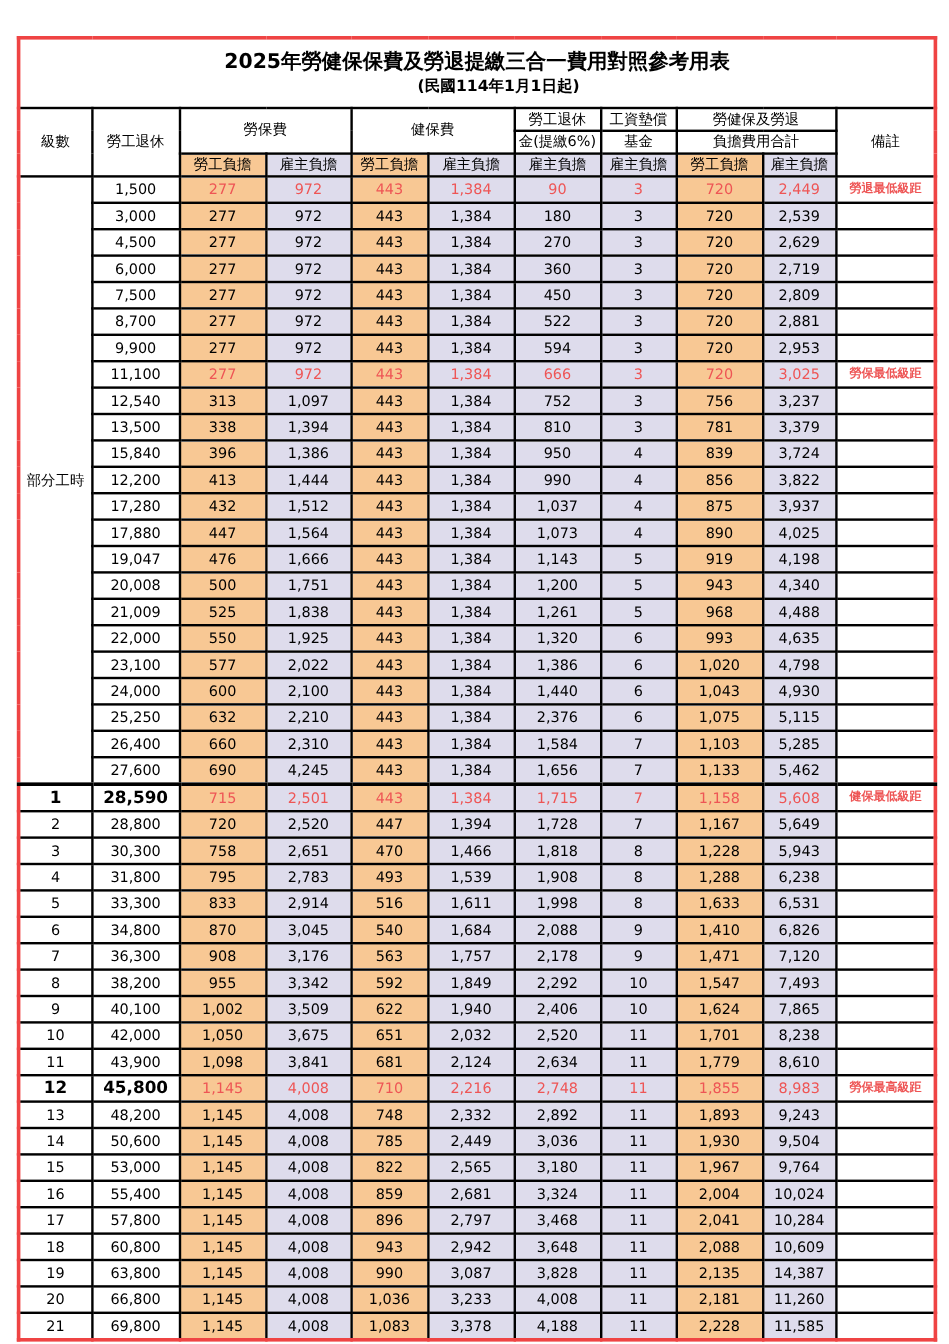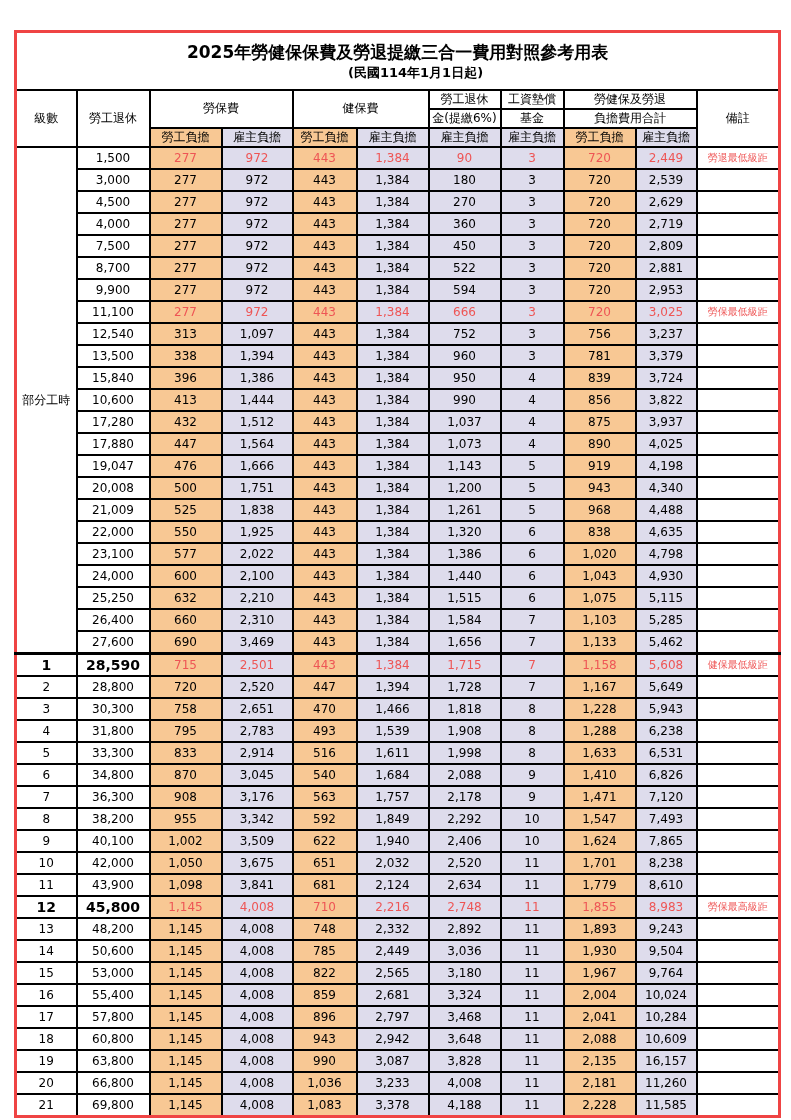--- a/index.html
+++ b/index.html
@@ -20,21 +20,21 @@
     font-weight:normal;color:#000;
   }
   .title-cell{height:56px;background:#fff;}
   .title-line{font-size:17px;font-weight:bold;line-height:1.5;}
   .subtitle-line{font-size:13px;font-weight:bold;line-height:1.3;padding-left:36px;}
   thead th{font-size:12px;height:17px;line-height:1.15;background:#fff;}
   tbody td{font-size:12px;height:20px;line-height:1;}
   .emp{background:var(--emp-bg,#F8C894);}
   .er{background:var(--er-bg,#DEDCEC);}
   .level-cell,.bracket-cell,.note-cell{background:#fff;}
-  .note-cell{font-size:10px;font-weight:normal;color:var(--hl-color,#EE5555);}
+  .note-cell{font-size:10px;font-weight:bold;color:var(--hl-color,#EE5555);}
   .hl-row td.emp,.hl-row td.er{color:var(--hl-color,#EE5555);}
   .bold-row .level-cell,.bold-row .bracket-cell{font-weight:bold;font-size:14px;}
   .section-top td{border-top:3px solid #000;}
   .part-time{font-size:12px;}
 </style>
 </head>
 <body>
 
 <div class="sheet">
   <table>
@@ -116,21 +116,21 @@
           <td class="er">972</td>
           <td class="emp">443</td>
           <td class="er">1,384</td>
           <td class="er">270</td>
           <td class="er">3</td>
           <td class="emp">720</td>
           <td class="er">2,629</td>
           <td class="note-cell"></td>
         </tr>
         <tr>
-          <td class="bracket-cell">4,000</td>
+          <td class="bracket-cell">6,000</td>
           <td class="emp">277</td>
           <td class="er">972</td>
           <td class="emp">443</td>
           <td class="er">1,384</td>
           <td class="er">360</td>
           <td class="er">3</td>
           <td class="emp">720</td>
           <td class="er">2,719</td>
           <td class="note-cell"></td>
         </tr>
@@ -193,40 +193,40 @@
           <td class="emp">756</td>
           <td class="er">3,237</td>
           <td class="note-cell"></td>
         </tr>
         <tr>
           <td class="bracket-cell">13,500</td>
           <td class="emp">338</td>
           <td class="er">1,394</td>
           <td class="emp">443</td>
           <td class="er">1,384</td>
-          <td class="er">960</td>
+          <td class="er">810</td>
           <td class="er">3</td>
           <td class="emp">781</td>
           <td class="er">3,379</td>
           <td class="note-cell"></td>
         </tr>
         <tr>
           <td class="bracket-cell">15,840</td>
           <td class="emp">396</td>
           <td class="er">1,386</td>
           <td class="emp">443</td>
           <td class="er">1,384</td>
           <td class="er">950</td>
           <td class="er">4</td>
           <td class="emp">839</td>
           <td class="er">3,724</td>
           <td class="note-cell"></td>
         </tr>
         <tr>
-          <td class="bracket-cell">10,600</td>
+          <td class="bracket-cell">12,200</td>
           <td class="emp">413</td>
           <td class="er">1,444</td>
           <td class="emp">443</td>
           <td class="er">1,384</td>
           <td class="er">990</td>
           <td class="er">4</td>
           <td class="emp">856</td>
           <td class="er">3,822</td>
           <td class="note-cell"></td>
         </tr>
@@ -291,21 +291,21 @@
           <td class="note-cell"></td>
         </tr>
         <tr>
           <td class="bracket-cell">22,000</td>
           <td class="emp">550</td>
           <td class="er">1,925</td>
           <td class="emp">443</td>
           <td class="er">1,384</td>
           <td class="er">1,320</td>
           <td class="er">6</td>
-          <td class="emp">838</td>
+          <td class="emp">993</td>
           <td class="er">4,635</td>
           <td class="note-cell"></td>
         </tr>
         <tr>
           <td class="bracket-cell">23,100</td>
           <td class="emp">577</td>
           <td class="er">2,022</td>
           <td class="emp">443</td>
           <td class="er">1,384</td>
           <td class="er">1,386</td>
@@ -325,42 +325,42 @@
           <td class="emp">1,043</td>
           <td class="er">4,930</td>
           <td class="note-cell"></td>
         </tr>
         <tr>
           <td class="bracket-cell">25,250</td>
           <td class="emp">632</td>
           <td class="er">2,210</td>
           <td class="emp">443</td>
           <td class="er">1,384</td>
-          <td class="er">1,515</td>
+          <td class="er">2,376</td>
           <td class="er">6</td>
           <td class="emp">1,075</td>
           <td class="er">5,115</td>
           <td class="note-cell"></td>
         </tr>
         <tr>
           <td class="bracket-cell">26,400</td>
           <td class="emp">660</td>
           <td class="er">2,310</td>
           <td class="emp">443</td>
           <td class="er">1,384</td>
           <td class="er">1,584</td>
           <td class="er">7</td>
           <td class="emp">1,103</td>
           <td class="er">5,285</td>
           <td class="note-cell"></td>
         </tr>
         <tr>
           <td class="bracket-cell">27,600</td>
           <td class="emp">690</td>
-          <td class="er">3,469</td>
+          <td class="er">4,245</td>
           <td class="emp">443</td>
           <td class="er">1,384</td>
           <td class="er">1,656</td>
           <td class="er">7</td>
           <td class="emp">1,133</td>
           <td class="er">5,462</td>
           <td class="note-cell"></td>
         </tr>
         <tr class="hl-row bold-row section-top">
           <td class="level-cell">1</td>
@@ -599,21 +599,21 @@
         <tr>
           <td class="level-cell">19</td>
           <td class="bracket-cell">63,800</td>
           <td class="emp">1,145</td>
           <td class="er">4,008</td>
           <td class="emp">990</td>
           <td class="er">3,087</td>
           <td class="er">3,828</td>
           <td class="er">11</td>
           <td class="emp">2,135</td>
-          <td class="er">16,157</td>
+          <td class="er">14,387</td>
           <td class="note-cell"></td>
         </tr>
         <tr>
           <td class="level-cell">20</td>
           <td class="bracket-cell">66,800</td>
           <td class="emp">1,145</td>
           <td class="er">4,008</td>
           <td class="emp">1,036</td>
           <td class="er">3,233</td>
           <td class="er">4,008</td>

